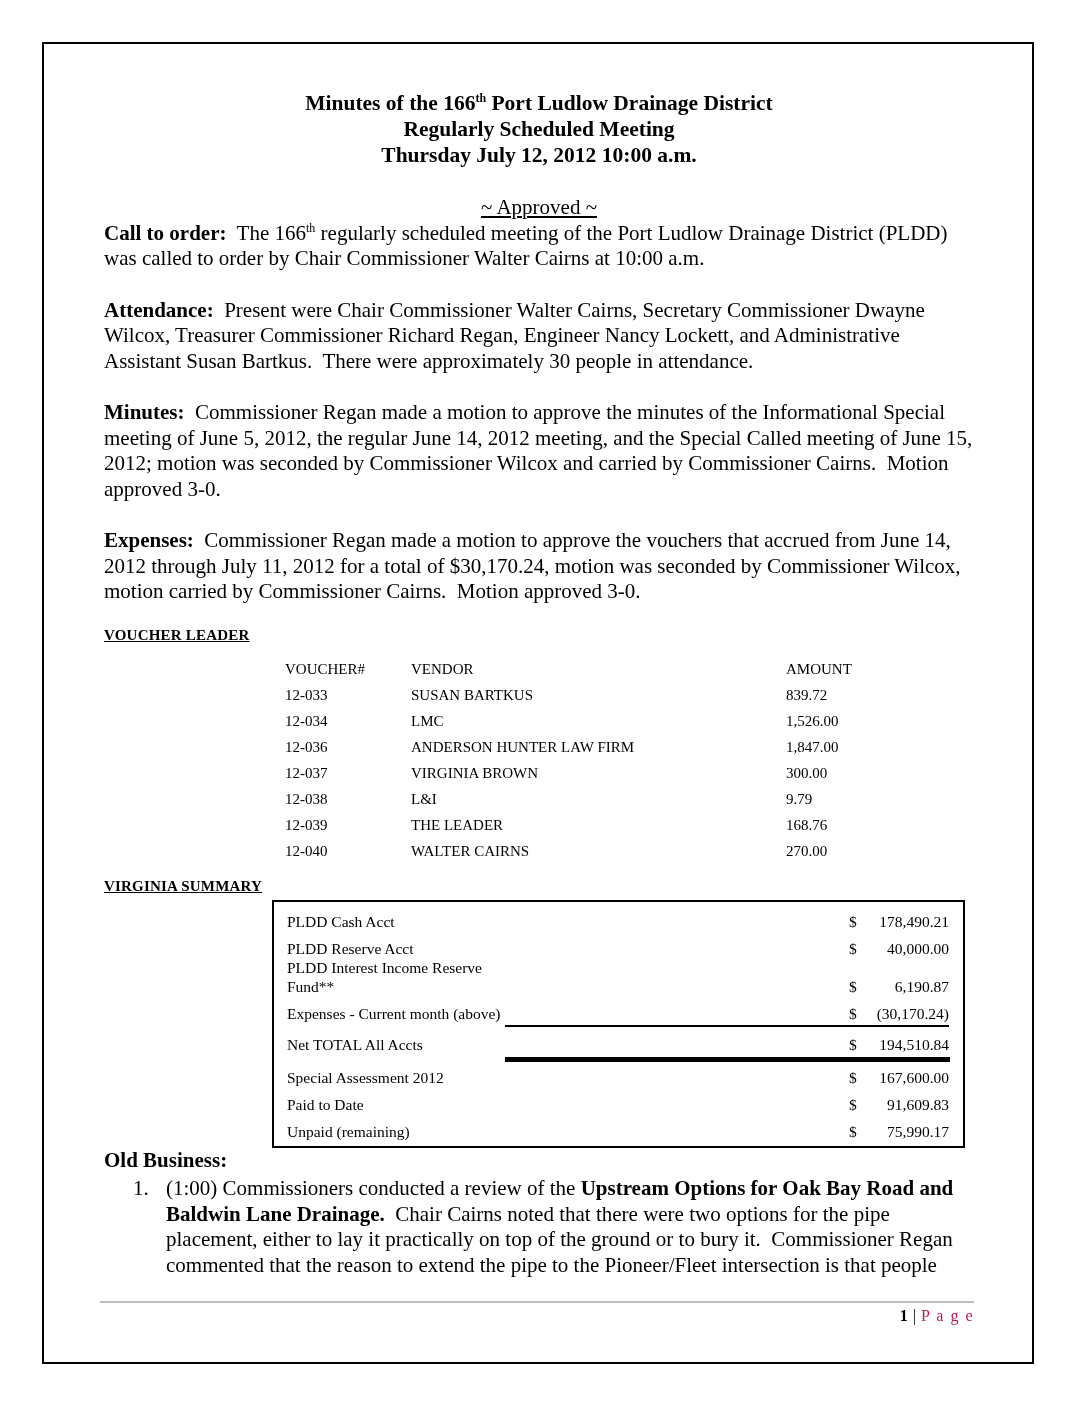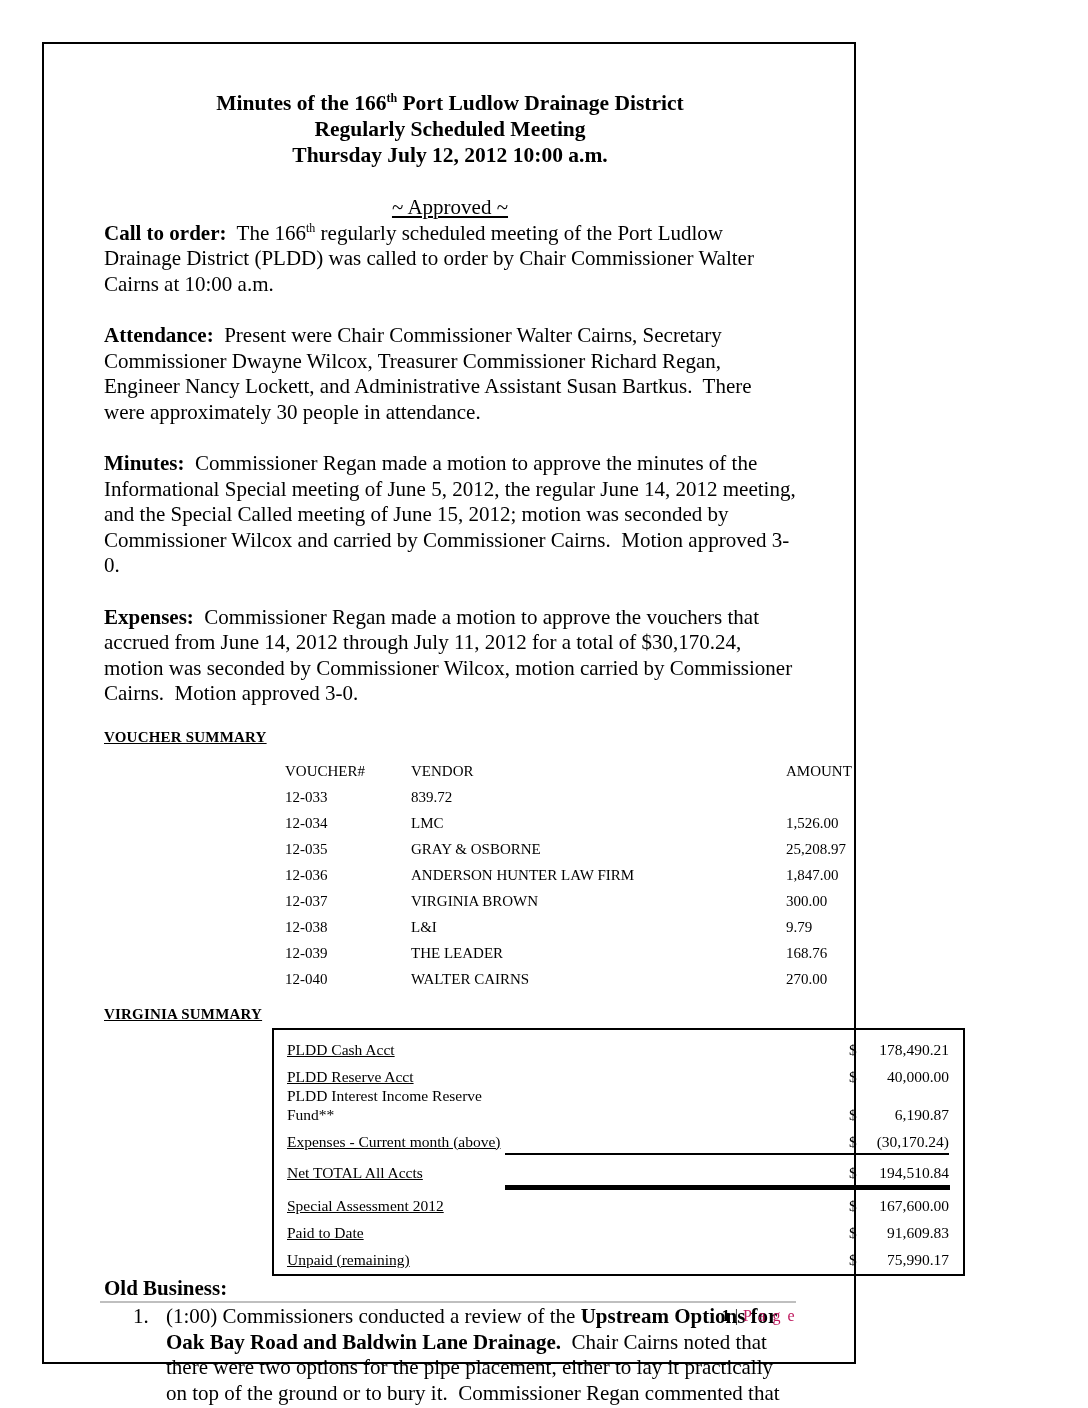--- a/index.html
+++ b/index.html
@@ -3,21 +3,21 @@
 <meta charset="utf-8">
 <style>
   * { box-sizing: border-box; }
   html, body { margin:0; padding:0; }
   body {
     width:1088px; height:1408px; position:relative; overflow:hidden;
     background:#ffffff; color:#000;
     font-family:"Liberation Serif","DejaVu Serif",serif;
   }
   .frame {
-    position:absolute; left:42px; top:42px; width:814px; height:1322px;
+    position:absolute; left:42px; top:42px; width:992px; height:1322px;
     border:2px solid #000; background:#fff;
   }
   .content {
     position:relative; padding:46px 58px 0 60px;
     font-size:21px; line-height:25.5px;
   }
   .title-line { text-align:center; font-weight:bold; font-size:21.5px; line-height:26px; }
   sup.sscript { font-size:12px; vertical-align:super; line-height:0; }
   .approved-line { text-align:center; margin-top:27px;text-decoration:underline; }
   .para { margin:26px 0 0 0; white-space:pre-wrap; }
@@ -33,21 +33,21 @@
 
   .fin-heading { margin-top:13px; }
   .finbox {
     margin:5px 0 0 168px; width:693px; border:2px solid #000;
     padding:10px 14px 5px 13px; font-size:15.5px; line-height:19px;
   }
   .fin-row { display:flex; position:relative; margin-bottom:8px; align-items:baseline; }
   .fin-row.tight { margin-bottom:0; }
   .fin-row.mb11 { margin-bottom:12px; }
   .fin-row.mb13 { margin-bottom:14px; }
-  .fin-label { flex:1;text-decoration:underline; }
+  .fin-label { flex:1; }
   .fin-two-labels { flex:1; }
   .fin-amt { width:100px; display:flex; justify-content:space-between; align-self:flex-end; }
   .rule-thin { position:absolute; left:218px; right:0; bottom:-4px; border-bottom:2px solid #000; }
   .rule-thick { position:absolute; left:218px; right:-1px; bottom:-8px; border-bottom:5px solid #000; }
 
   .ob { }
   .ob-heading { font-weight:bold; }
   .ob-item { display:flex; margin-top:3px; }
   .ob-num { margin-left:29px; width:33px; flex:none; }
   .ob-text { flex:1; white-space:pre-wrap; }
@@ -77,41 +77,37 @@
     <div class="approved-line">~ Approved ~</div>
 
     <p class="para first"><span class="lead">Call to order:</span><span>  The 166</span><sup class="sscript">th</sup><span> regularly scheduled meeting of the Port Ludlow Drainage District (PLDD) was called to order by Chair Commissioner Walter Cairns at 10:00 a.m.</span></p>
 
     <p class="para"><span class="lead">Attendance:</span><span>  Present were Chair Commissioner Walter Cairns, Secretary Commissioner Dwayne Wilcox, Treasurer Commissioner Richard Regan, Engineer Nancy Lockett, and Administrative Assistant Susan Bartkus.  There were approximately 30 people in attendance.</span></p>
 
     <p class="para"><span class="lead">Minutes:</span><span>  Commissioner Regan made a motion to approve the minutes of the Informational Special meeting of June 5, 2012, the regular June 14, 2012 meeting, and the Special Called meeting of June 15, 2012; motion was seconded by Commissioner Wilcox and carried by Commissioner Cairns.  Motion approved 3-0.</span></p>
 
     <p class="para"><span class="lead">Expenses:</span><span>  Commissioner Regan made a motion to approve the vouchers that accrued from June 14, 2012 through July 11, 2012 for a total of $30,170.24, motion was seconded by Commissioner Wilcox, motion carried by Commissioner Cairns.  Motion approved 3-0.</span></p>
 
-    <div class="sec-heading">VOUCHER SUMMARY</div>
+    <div class="sec-heading">VOUCHER LEADER</div>
 
     <div class="vtable">
       <div class="vrow">
         <span>VOUCHER#</span>
         <span>VENDOR</span>
         <span>AMOUNT</span>
       </div>
       <div class="vrow">
         <span>12-033</span>
+        <span>SUSAN BARTKUS</span>
         <span>839.72</span>
       </div>
       <div class="vrow">
         <span>12-034</span>
         <span>LMC</span>
         <span>1,526.00</span>
-      </div>
-      <div class="vrow">
-        <span>12-035</span>
-        <span>GRAY &amp; OSBORNE</span>
-        <span>25,208.97</span>
       </div>
       <div class="vrow">
         <span>12-036</span>
         <span>ANDERSON HUNTER LAW FIRM</span>
         <span>1,847.00</span>
       </div>
       <div class="vrow">
         <span>12-037</span>
         <span>VIRGINIA BROWN</span>
         <span>300.00</span>

